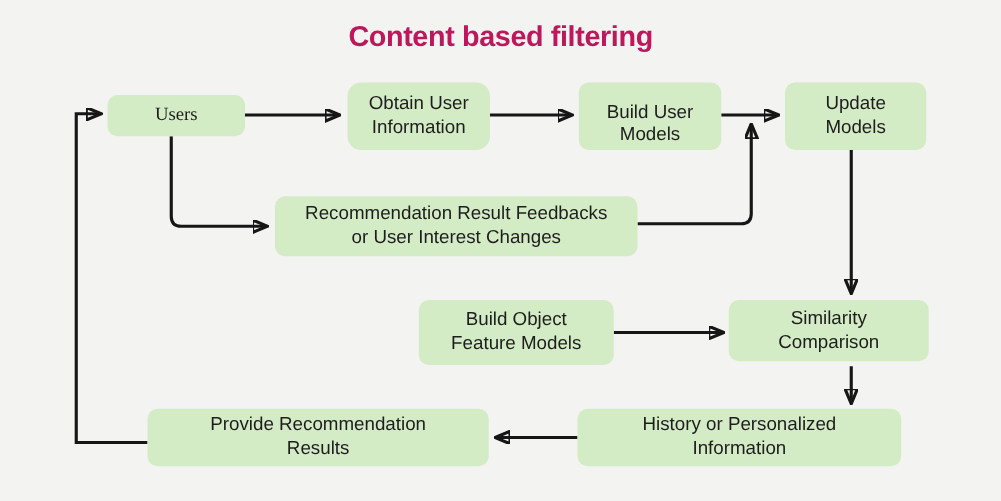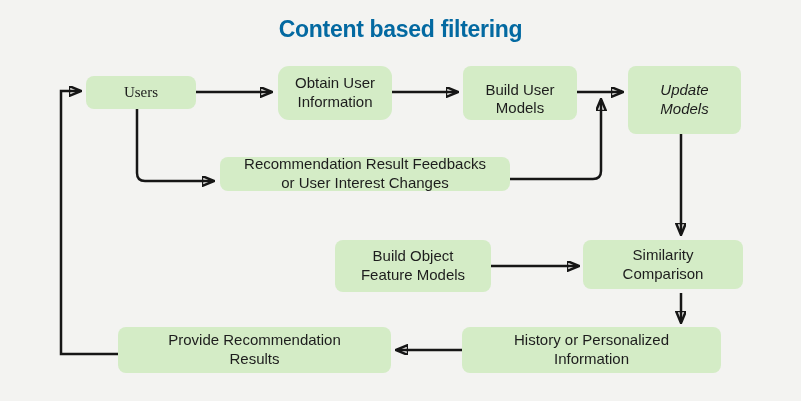--- a/index.html
+++ b/index.html
@@ -7,42 +7,42 @@
     position:relative;
     width:801px;height:401px;
     background:#f3f3f1;
     font-family:"Liberation Sans","DejaVu Sans",sans-serif;
     overflow:hidden;
   }
   .title{
     position:absolute;top:16px;left:0;width:100%;
     text-align:center;
     font-size:23px;font-weight:700;letter-spacing:-0.3px;
-    color:#0369a1;
+    color:#be185d;
   }
   .edges{position:absolute;top:0;left:0;width:801px;height:401px;}
   .edges path{fill:none;stroke:#161616;stroke-width:2.5px;}
   .node{
     position:absolute;
     background:#d4ecc6;
     border-radius:8px;
     display:flex;align-items:center;justify-content:center;
     color:#1d1d1d;
     font-size:15px;line-height:1.25;
     text-align:center;
     box-sizing:border-box;
     padding:2px 4px;
   }
   .node span{white-space:pre-line;}
   
   .n-users          {left:86px; top:76px; width:110px;height:33px;font-family:Liberation Serif, serif;}
   .n-obtain         {left:278px;top:66px; width:114px;height:54px;border-radius:11px;}
   .n-build-user     {left:463px;top:66px; width:114px;height:54px;align-items:flex-end;}
-  .n-update         {left:628px;top:66px; width:113px;height:68px;font-style:italic;}
-  .n-feedbacks      {left:220px;top:157px;width:290px;height:34px;}
+  .n-update         {left:628px;top:66px; width:113px;height:54px;}
+  .n-feedbacks      {left:220px;top:157px;width:290px;height:48px;}
   .n-build-object   {left:335px;top:240px;width:156px;height:52px;}
   .n-similarity     {left:583px;top:240px;width:160px;height:49px;}
   .n-history        {left:462px;top:327px;width:259px;height:46px;}
   .n-provide        {left:118px;top:327px;width:273px;height:46px;}
 </style>
 </head>
 <body>
 
 <div class="canvas">
 

